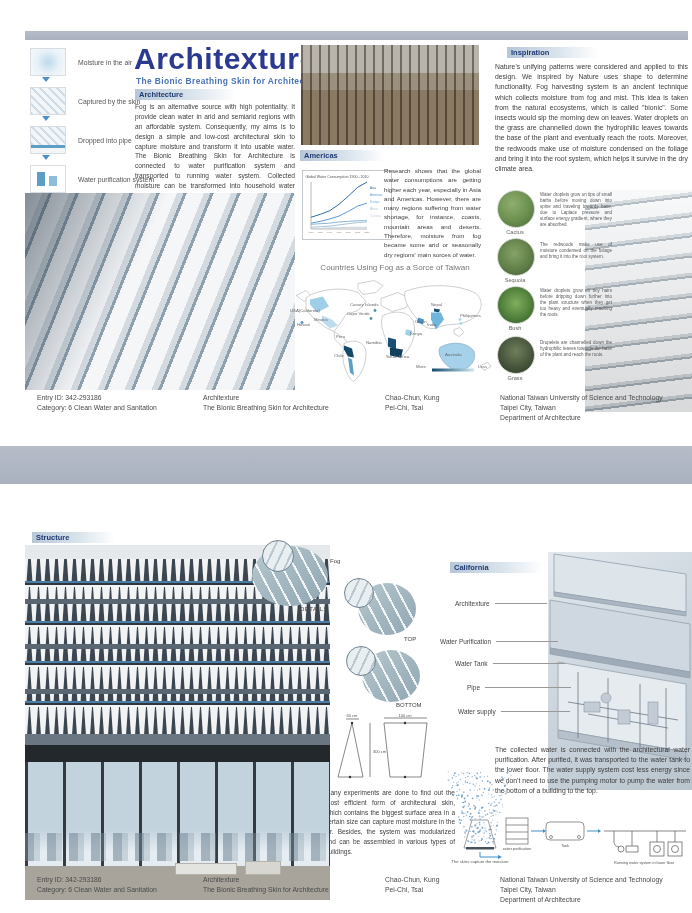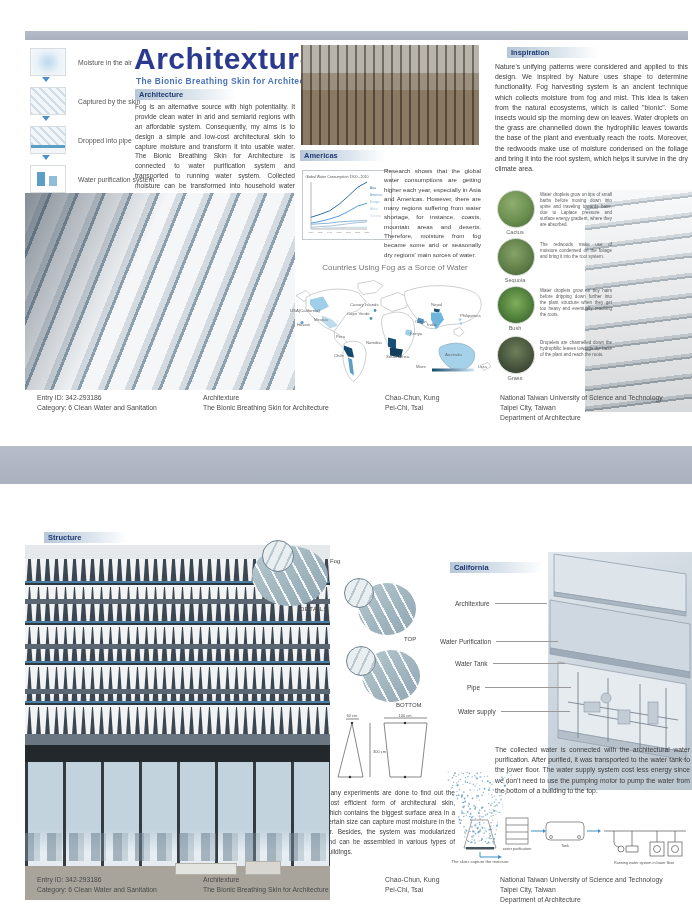--- a/index.html
+++ b/index.html
@@ -133,21 +133,21 @@
         <polyline points="8,56.2375 17.333333333333336,55.65 26.666666666666668,55.0625 36,53.8875 45.333333333333336,52.7125 54.666666666666664,51.5375 64,50.95" fill="none" stroke="#aac3d6" stroke-width="1"></polyline>
         <text x="67" y="39" font-size="3" fill="#aac3d6">Africa</text>
         <polyline points="8,57.4125 17.333333333333336,57.4125 26.666666666666668,56.825 36,56.825 45.333333333333336,56.2375 54.666666666666664,56.2375 64,56.2375" fill="none" stroke="#c3d3e0" stroke-width="1"></polyline>
         <text x="67" y="46" font-size="3" fill="#c3d3e0">Oceania</text>
       </svg>
   </div>
   <div class="abs body-txt" style="left:384px;top:166px;width:97px;font-size:6.2px;">Research shows that the global water consumptions are getting higher each year, especially in Asia and Americas. However, there are many regions suffering from water shortage, for instance, coasts, mountain areas and deserts. Therefore, moisture from fog became some arid or seasonally dry regions' main sorces of water.</div>
 
   <div class="abs facade1" style="left:25px;top:193px;width:270px;height:197px;"></div>
 
-  <div class="abs" style="left:305px;top:263px;width:180px;font-size:8px;color:#777;text-align:center;">Countries Using Fog as a Sorce of Water</div>
+  <div class="abs" style="left:305px;top:263px;width:180px;font-size:8px;color:#777;text-align:center;">Countries Using Fog as a Sorce of Taiwan</div>
   <div class="abs" style="left:288px;top:276px;width:210px;height:112px;">
     <svg width="210" height="112" viewBox="0 0 210 105">
       <g fill="#ffffff" stroke="#a9aeb3" stroke-width="0.6">
         <path d="M70,4 l16,-3 9,5 -7,7 -13,2 -5,-6 z"></path>
         <path d="M8,16 l10,-5 6,6 -8,5 z"></path>
         <path d="M18,18 C32,9 56,7 70,13 L78,22 70,31 58,35 52,44 46,52 36,47 25,38 18,30 Z"></path>
         <path d="M46,52 l9,6 7,8 -6,3 -9,-9 z"></path>
         <path d="M56,64 C68,58 78,64 78,74 C78,88 70,100 65,102 C58,96 54,82 55,73 Z"></path>
         <path d="M93,19 l17,-6 12,6 -4,9 -14,4 -11,-6 z"></path>
         <path d="M95,36 C108,30 120,32 125,41 C129,52 125,65 117,74 C110,80 104,77 100,66 C96,55 91,44 95,36 Z"></path>
@@ -242,21 +242,21 @@
     <div>Pei-Chi, Tsai</div>
   </div>
   <div class="abs foot" style="left:500px;top:393px;">
     <div>National Taiwan University of Science and Technology</div>
     <div>Taipei City, Taiwan</div>
     <div>Department of Architecture</div>
   </div>
 
   <div class="abs band" style="left:0;top:446px;width:692px;height:38px;"></div>
 
-  <div class="abs sec-h" style="left:44px;top:532px;width:74px;">Structure</div>
+  <div class="abs sec-h" style="left:32px;top:532px;width:74px;">Structure</div>
 
   <div class="abs" style="left:25px;top:545px;width:305px;height:200px;">
     <svg class="spikewall" width="305" height="200" viewBox="0 0 305 200">
       <defs>
         <pattern id="spk" width="9" height="40" patternUnits="userSpaceOnUse">
           <rect width="9" height="40" fill="#f2f3f4"></rect>
           <polygon points="4,2 5,2 7.4,36 1.6,36" fill="#3c4650"></polygon>
           <rect y="36" width="9" height="2" fill="#4a7fa5"></rect>
           <rect y="38" width="9" height="2" fill="#2e3640"></rect>
         </pattern>

